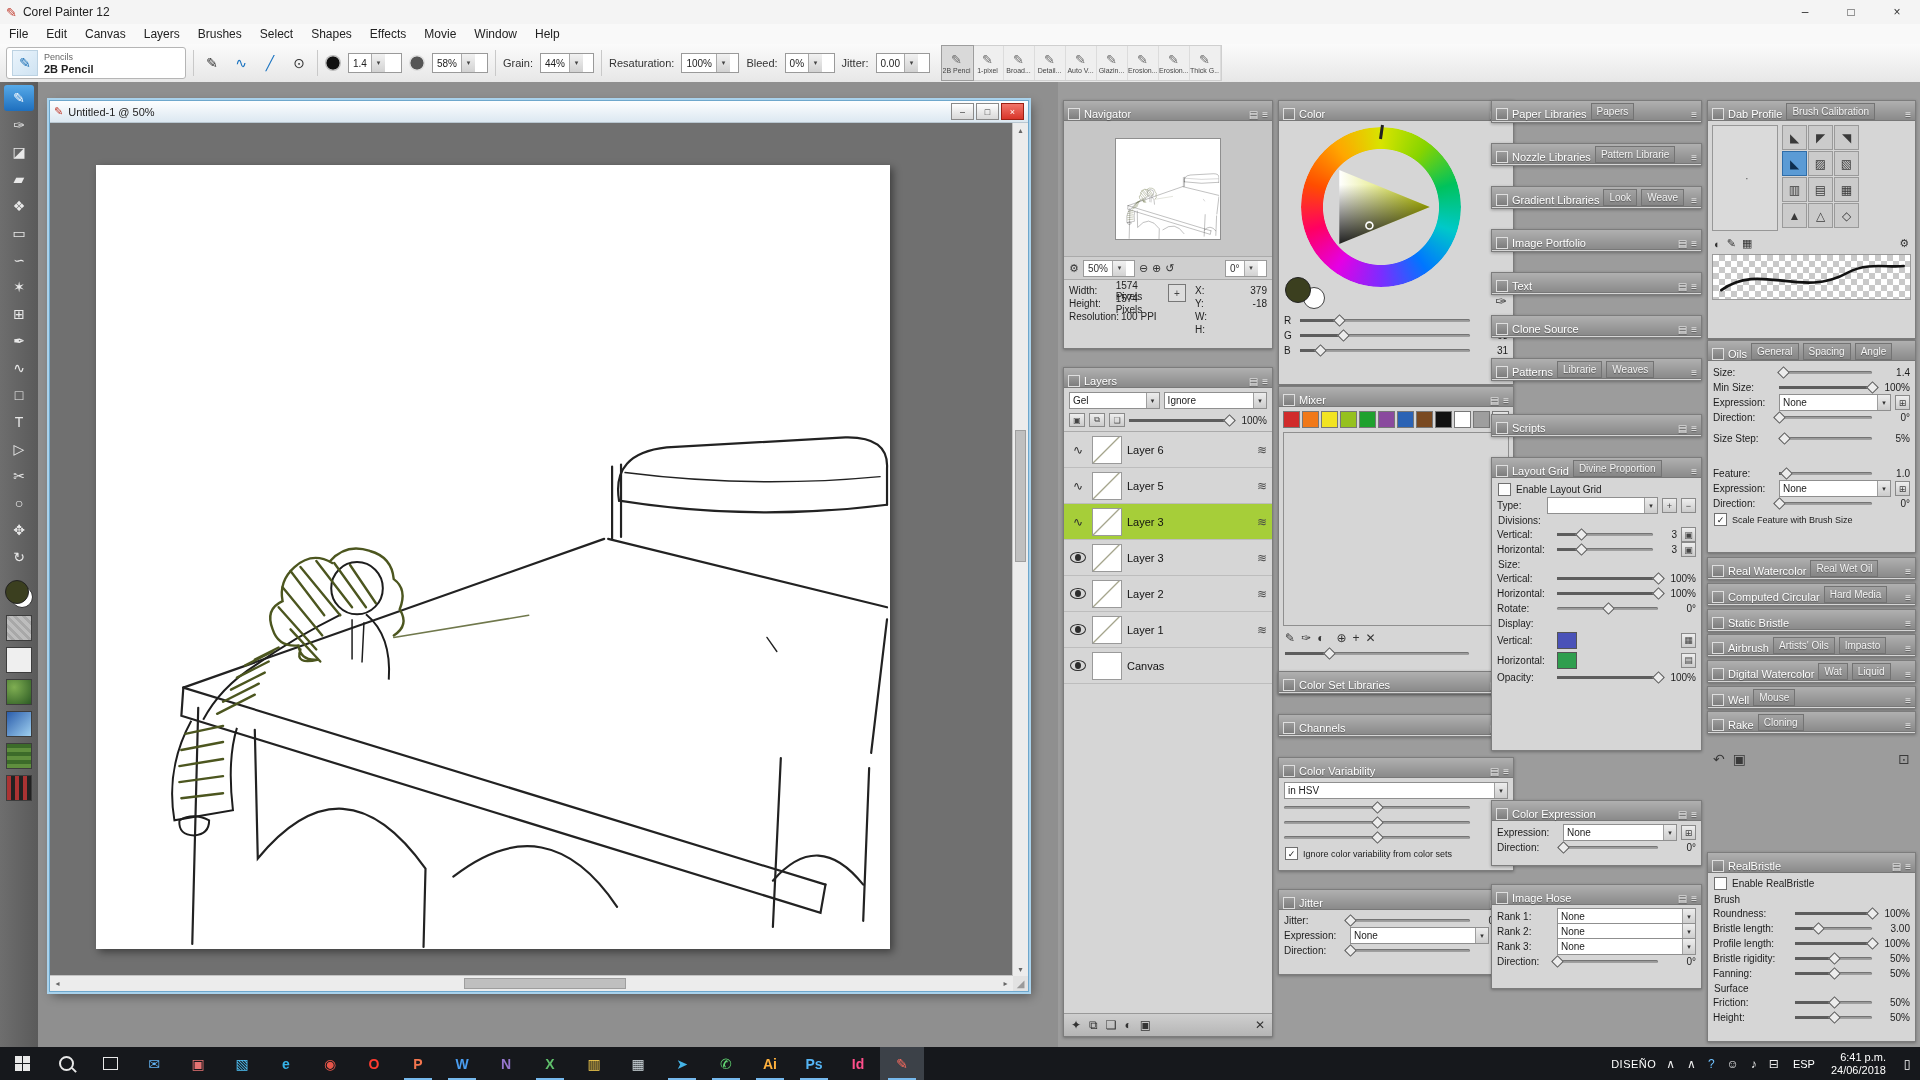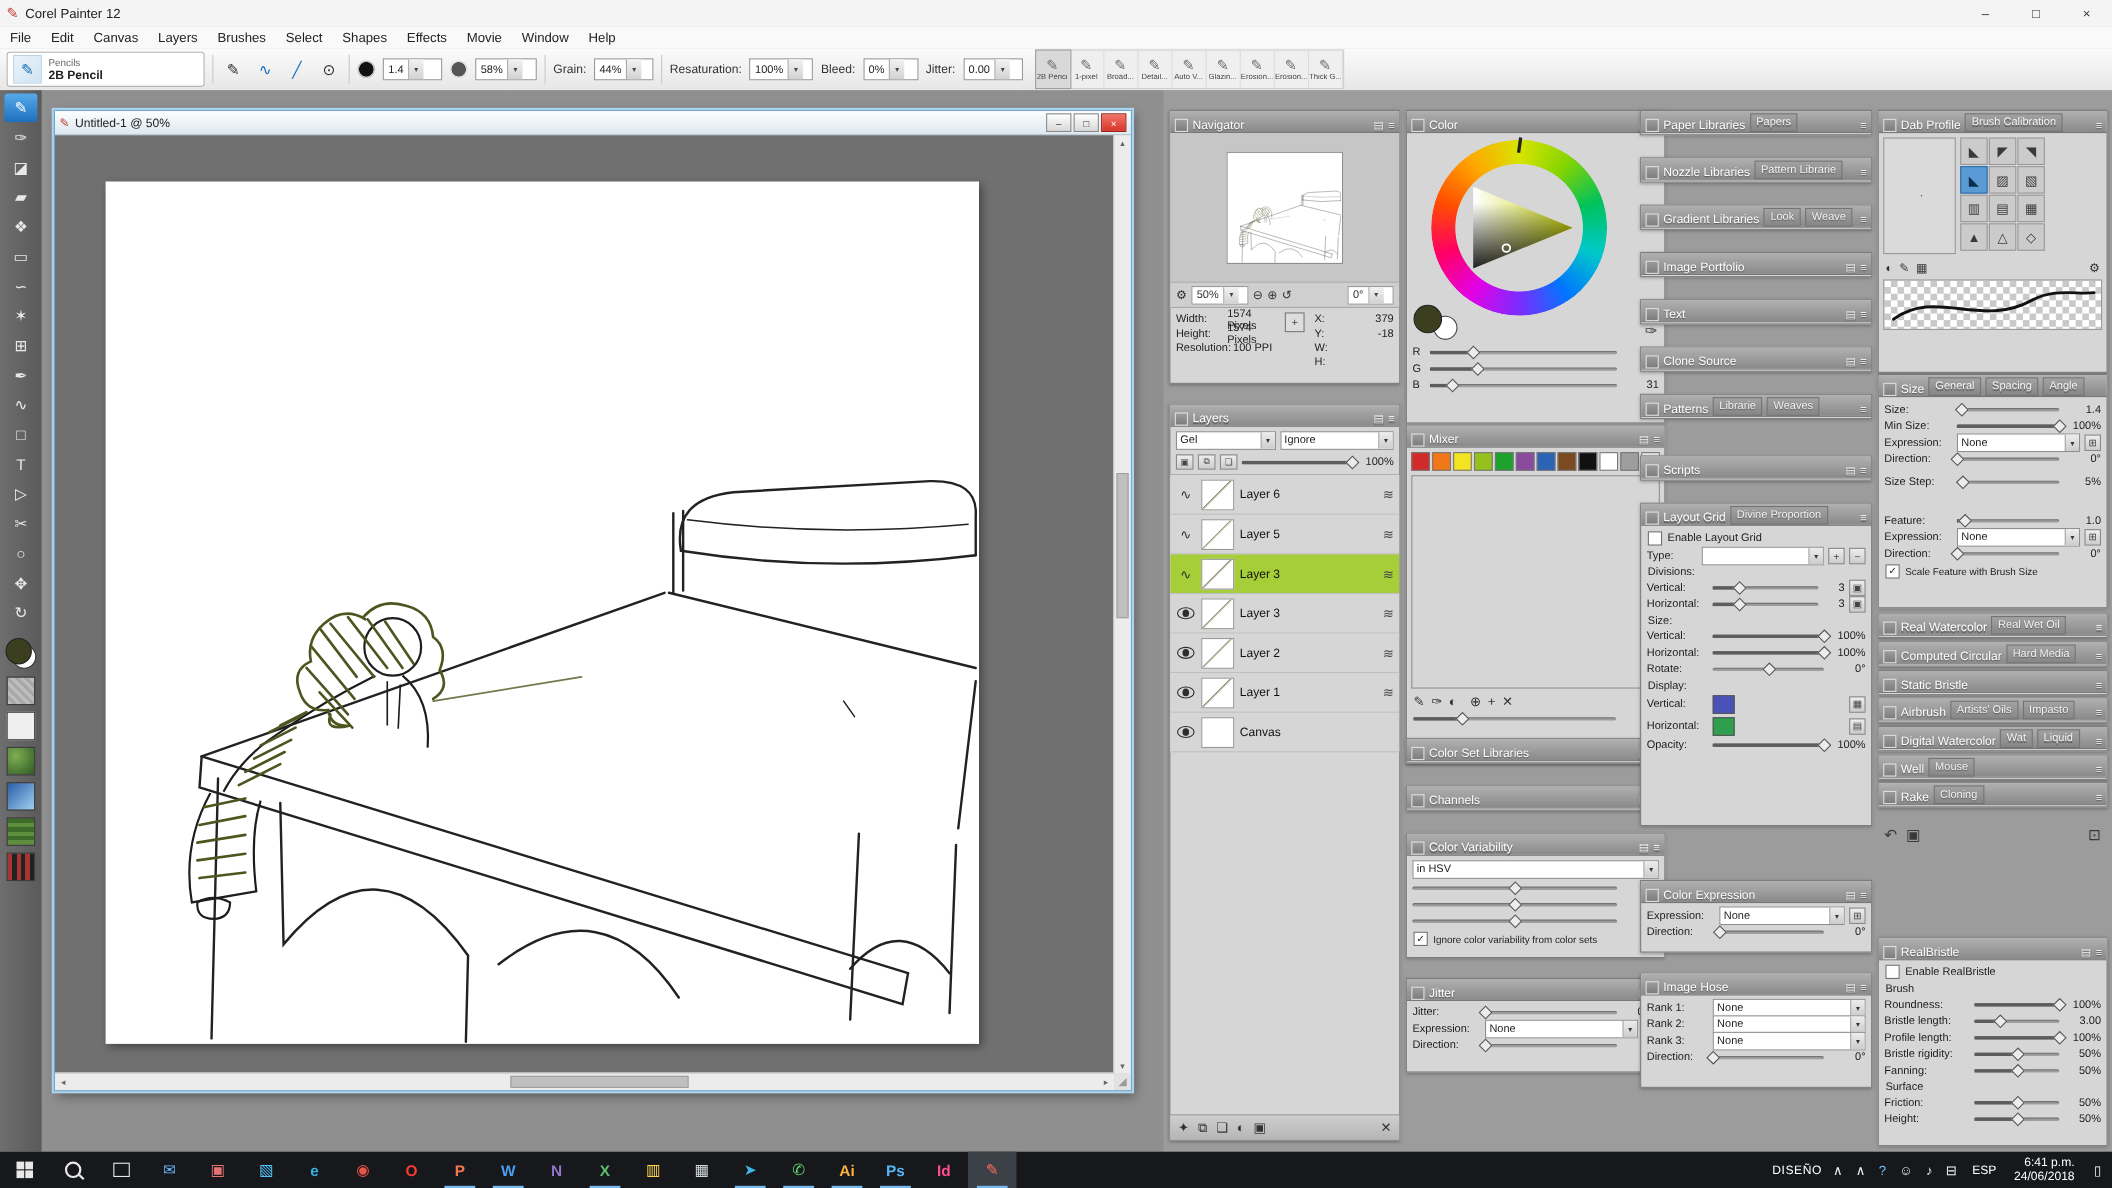--- a/index.html
+++ b/index.html
@@ -1041,21 +1041,21 @@
       <div class="strokeprev">
         <svg viewBox="0 0 190 40" preserveAspectRatio="none">
             <path d="M8,32 C45,6 85,40 130,16 C150,6 170,12 184,10" fill="none" stroke="#111" stroke-width="2.4" stroke-linecap="round"></path>
           </svg>
       </div>
     </div>
 
     <div class="panel" style="top:258px;height:211px">
       <div class="hdr">
           <span class="hbox"></span>
-          <span>Size</span>
+          <span>Oils</span>
           <span class="tabbtn">General</span>
           <span class="tabbtn">Spacing</span>
           <span class="tabbtn">Angle</span>
         </div>
       <div class="srow" style="margin-top:4px">
           <span class="slbl w62">Size:</span>
           <span class="track">
             <span class="fill" style="width:4%"></span>
             <span class="th" style="left:4%"></span>
           </span>

